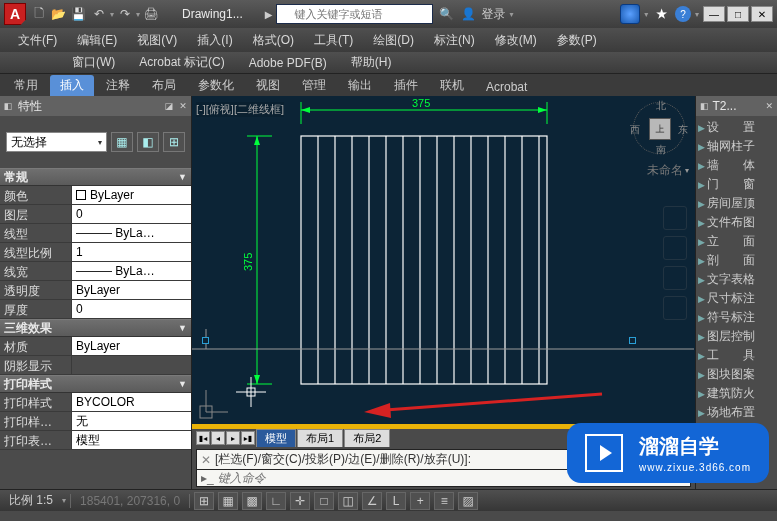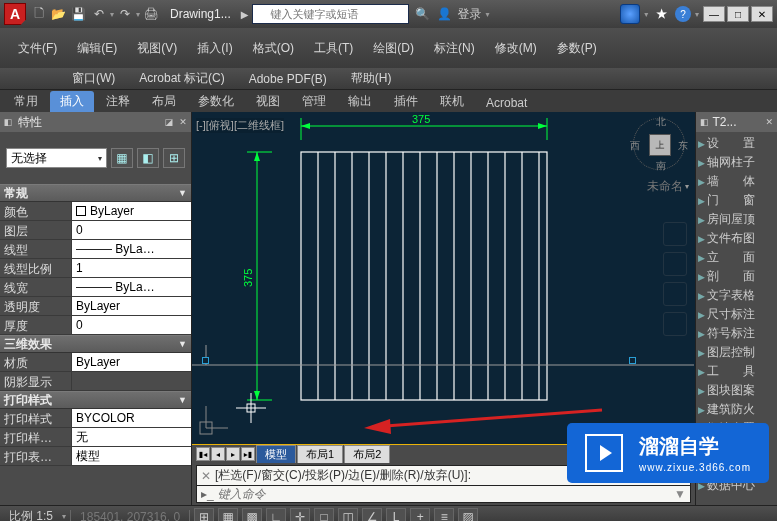--- a/index.html
+++ b/index.html
@@ -3,51 +3,51 @@
 <meta charset="utf-8">
 <style>
   *{box-sizing:border-box;margin:0;padding:0;font-family:"Microsoft YaHei",SimSun,Arial,sans-serif;font-size:12px;user-select:none}
   body{background:#4a4a4a;overflow:hidden;width:777px;height:521px;position:relative}
   .title-bar{background:linear-gradient(#5a5a5a,#3d3d3d);height:28px;display:flex;align-items:center;padding:0 4px;gap:4px}
   .logo{width:22px;height:22px;background:#c92020;border:1px solid #7a0000;position:relative;clip-path:polygon(0 0,100% 0,100% 75%,75% 100%,0 100%);display:flex;align-items:center;justify-content:center}
   .logo::before{content:"A";color:#fff;font-weight:bold;font-size:14px}
   .qat{display:flex;gap:2px;align-items:center}
   .qat-btn{width:18px;height:18px;display:flex;align-items:center;justify-content:center;color:#ccc}
   .caret{font-size:8px;color:#999}
-  .title-txt{color:#eaeaea;margin:0 6px;white-space:nowrap}
+  .title-txt{color:#eaeaea;margin:0 18px;white-space:nowrap}
   .title-arrow{color:#ccc;font-size:10px}
   .search-box{background:#fff;border:1px solid #1b2b4a;height:20px;width:157px;display:flex;align-items:center;padding:0 17px}
   .search-box input{border:none;outline:none;font-size:11px;width:100%}
   .title-spacer{flex:1}
   .win-btns{display:flex;gap:2px}
   .win-btn{width:22px;height:16px;background:#ddd;border:1px solid #888;display:flex;align-items:center;justify-content:center;font-size:10px}
   .x-icon{width:20px;height:20px;background:radial-gradient(circle,#5aa0ff,#1a5ab0);border-radius:3px;border:1px solid #0a3a80}
   .help-icon{width:16px;height:16px;border-radius:50%;background:#3a7fd6;color:#fff;display:flex;align-items:center;justify-content:center;font-size:10px}
-  .menu-bar{background:linear-gradient(#4f4f4f,#3b3b3b);height:40px;display:flex;align-items:center;padding:0 8px;gap:0;color:#d8d8d8}
+  .menu-bar{background:linear-gradient(#4f4f4f,#3b3b3b);height:24px;display:flex;align-items:center;padding:0 8px;gap:0;color:#d8d8d8}
   .menu-bar .m{padding:0 10px;height:100%;display:flex;align-items:center}
   .menu-row2{background:linear-gradient(#4f4f4f,#3b3b3b);height:22px;display:flex;align-items:center;padding:0 60px;gap:0;color:#d8d8d8;border-bottom:1px solid #222}
   .menu-row2 .m{padding:0 12px;height:100%;display:flex;align-items:center}
   .ribbon-tabs{background:#3b3b3b;height:22px;display:flex;align-items:flex-end;padding:0 4px;gap:2px}
   .rtab{padding:2px 10px;color:#ccc;border-radius:3px 3px 0 0}
   .rtab.active{background:#5990d8;color:#fff}
   .workspace{display:flex;height:393px;background:#3a3a3a}
   .prop-panel{width:192px;background:#4b4b4b;border-right:1px solid #222;display:flex;flex-direction:column}
   .prop-title{background:#626262;color:#e8e8e8;height:20px;display:flex;align-items:center;padding:0 2px;justify-content:space-between}
   .prop-title-left{display:flex;align-items:center;gap:4px}
   .prop-title-right{display:flex;gap:2px}
   .prop-title .mini{width:12px;height:12px;font-size:9px;display:flex;align-items:center;justify-content:center;color:#ccc}
   .sel-row{background:#4b4b4b;padding:16px 6px;display:flex;gap:4px;align-items:center}
   .sel-combo{flex:1;height:20px;background:#fff;border:1px solid #888;display:flex;align-items:center;justify-content:space-between;padding:0 4px}
   .pal-btn{width:22px;height:20px;border:1px solid #777;background:#505050;display:flex;align-items:center;justify-content:center;color:#aee}
   .cat-head{background:linear-gradient(#6f6f6f,#5b5b5b);color:#e8e8e8;height:18px;display:flex;align-items:center;padding:0 4px;font-weight:bold;justify-content:space-between;border-top:1px solid #7a7a7a;border-bottom:1px solid #333}
   .prop-row{display:flex;height:19px;border-bottom:1px solid #3a3a3a}
   .prop-label{width:72px;background:#4b4b4b;color:#ddd;padding:2px 4px;border-right:1px solid #3a3a3a;overflow:hidden;white-space:nowrap}
   .prop-val{flex:1;background:#fff;color:#000;padding:5px 4px;overflow:hidden;white-space:nowrap;display:flex;align-items:center;gap:4px}
   .drawing-area{flex:1;display:flex;flex-direction:column;position:relative}
-  .canvas{flex:1;background:#0c2436;position:relative;overflow:hidden;border-bottom:1px solid #eab308}
+  .canvas{flex:1;background:#0c2436;position:relative;overflow:hidden;border-bottom:5px solid #eab308}
   .canvas-label{position:absolute;top:6px;left:4px;color:#aaa;font-size:11px;background:rgba(0,0,0,.1)}
   .vcube{position:absolute;top:6px;right:10px;width:52px;height:52px}
   .compass{position:absolute;top:0;left:0;width:52px;height:52px;border-radius:50%;border:1px dotted #5a5a5a}
   .compass span{position:absolute;color:#8a8a8a;font-size:10px}
   .vcube-face{position:absolute;top:16px;left:16px;width:22px;height:22px;background:#b8b8b8;border:1px solid #555;display:flex;align-items:center;justify-content:center;font-size:9px;color:#333}
   .no-name{position:absolute;top:66px;right:6px;color:#777;font-size:10px;display:flex;align-items:center;gap:2px}
   .navbar-tool{position:absolute;right:8px;top:110px;display:flex;flex-direction:column;gap:6px;opacity:.25}
   .navbar-tool div{width:24px;height:24px;border:1px solid #666;border-radius:3px}
   .dims line{stroke:#00ff3c;stroke-width:1}
   .dims text{fill:#00ff3c;font-size:11px}
@@ -64,21 +64,21 @@
   .cmd-line input{border:none;outline:none;flex:1;font-style:italic;color:#888;background:transparent}
   .right-panel{width:82px;background:#4b4b4b;border-left:1px solid #222;display:flex;flex-direction:column}
   .rp-title{background:#626262;color:#e8e8e8;height:20px;display:flex;align-items:center;padding:0 4px;justify-content:space-between}
   .rp-list{overflow:hidden;flex:1;padding-top:2px}
   .rp-item{display:flex;align-items:center;color:#ccc;padding:0 2px;height:19px;gap:2px;white-space:nowrap;overflow:hidden}
   .rp-arrow{color:#7aa;font-size:9px}
   .status-bar{background:linear-gradient(#4f4f4f,#363636);height:22px;display:flex;align-items:center;padding:0 4px;gap:4px;color:#ccc;font-size:11px;border-top:1px solid #222}
   .status-bar .sb{padding:0 4px;height:16px;display:flex;align-items:center;border:1px solid transparent}
   .status-bar .div{height:14px;width:1px;background:#666}
   .sb-btn{width:20px;height:18px;border:1px solid #666;background:#505050;display:flex;align-items:center;justify-content:center}
-  .overlay-logo{position:absolute;right:8px;bottom:38px;background:#1366d6;color:#fff;padding:10px 18px;display:flex;align-items:center;gap:16px;border-radius:5px}
+  .overlay-logo{position:absolute;right:8px;bottom:38px;background:#1366d6;color:#fff;padding:10px 18px;display:flex;align-items:center;gap:16px;border-radius:14px}
   .overlay-logo .play{width:38px;height:38px;border:2px solid #fff;display:flex;align-items:center;justify-content:center}
   .overlay-logo .play::before{content:"";border-left:12px solid #fff;border-top:8px solid transparent;border-bottom:8px solid transparent;margin-left:3px}
   .overlay-logo .txt big{font-size:20px;font-weight:bold;display:block}
   .overlay-logo .txt small{font-size:10px;letter-spacing:1px;display:block;margin-top:2px}
   .sw{width:10px;height:10px;border:1px solid #000;background:#fff;display:inline-block}
 </style>
 </head>
 <body>
 
 <div class="title-bar">

